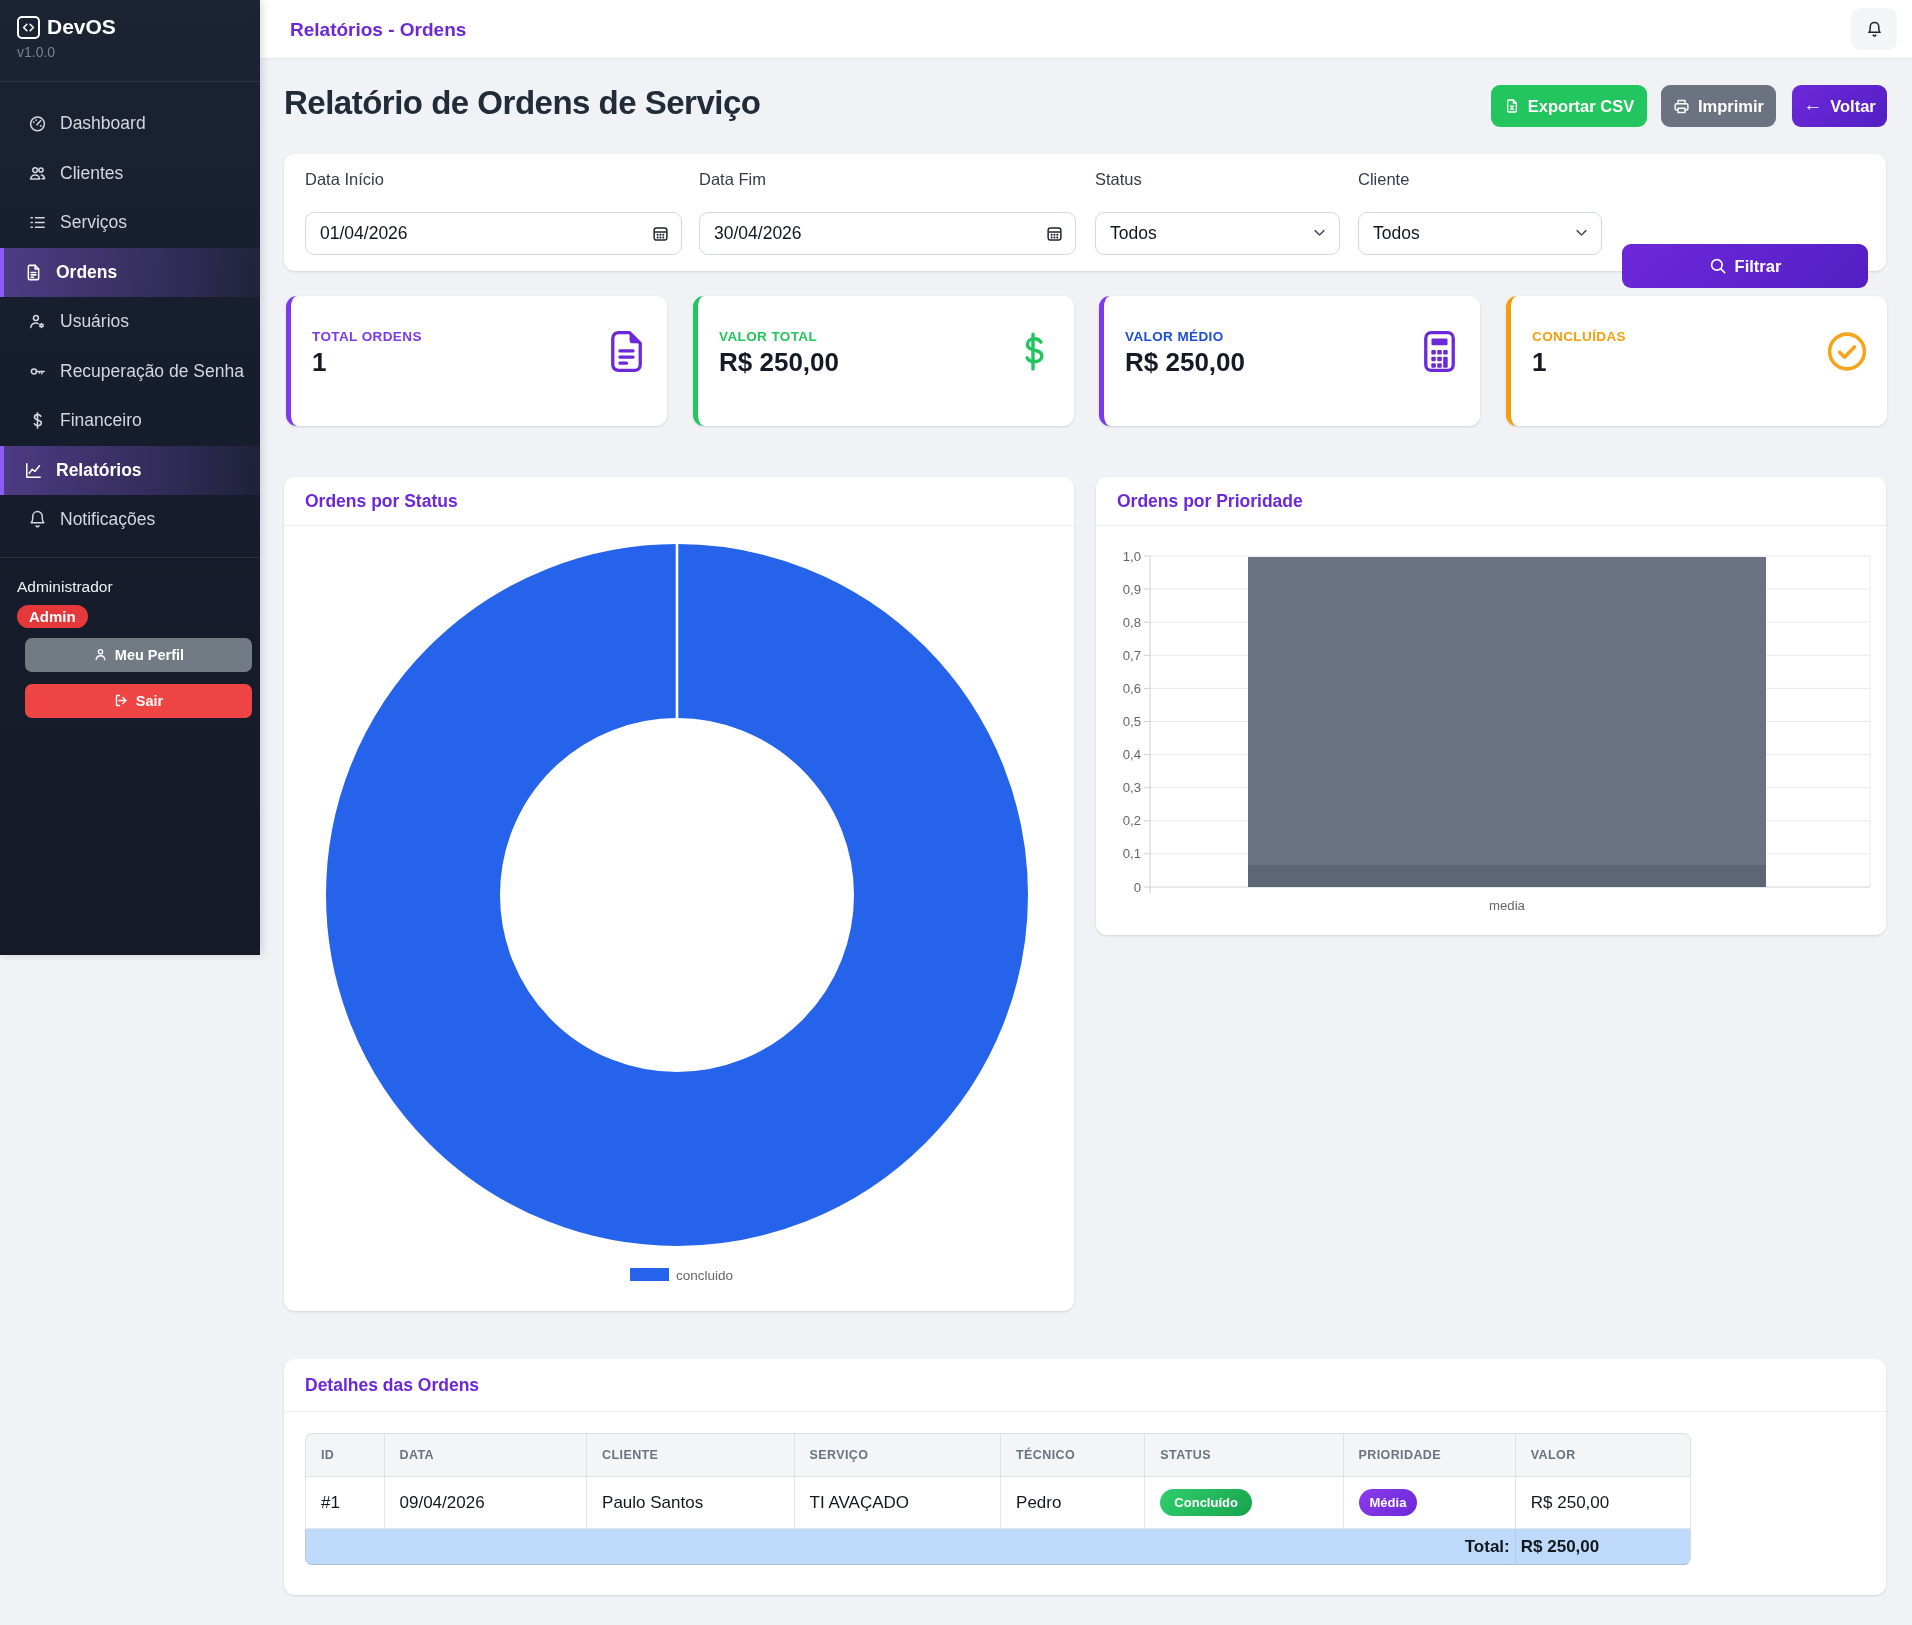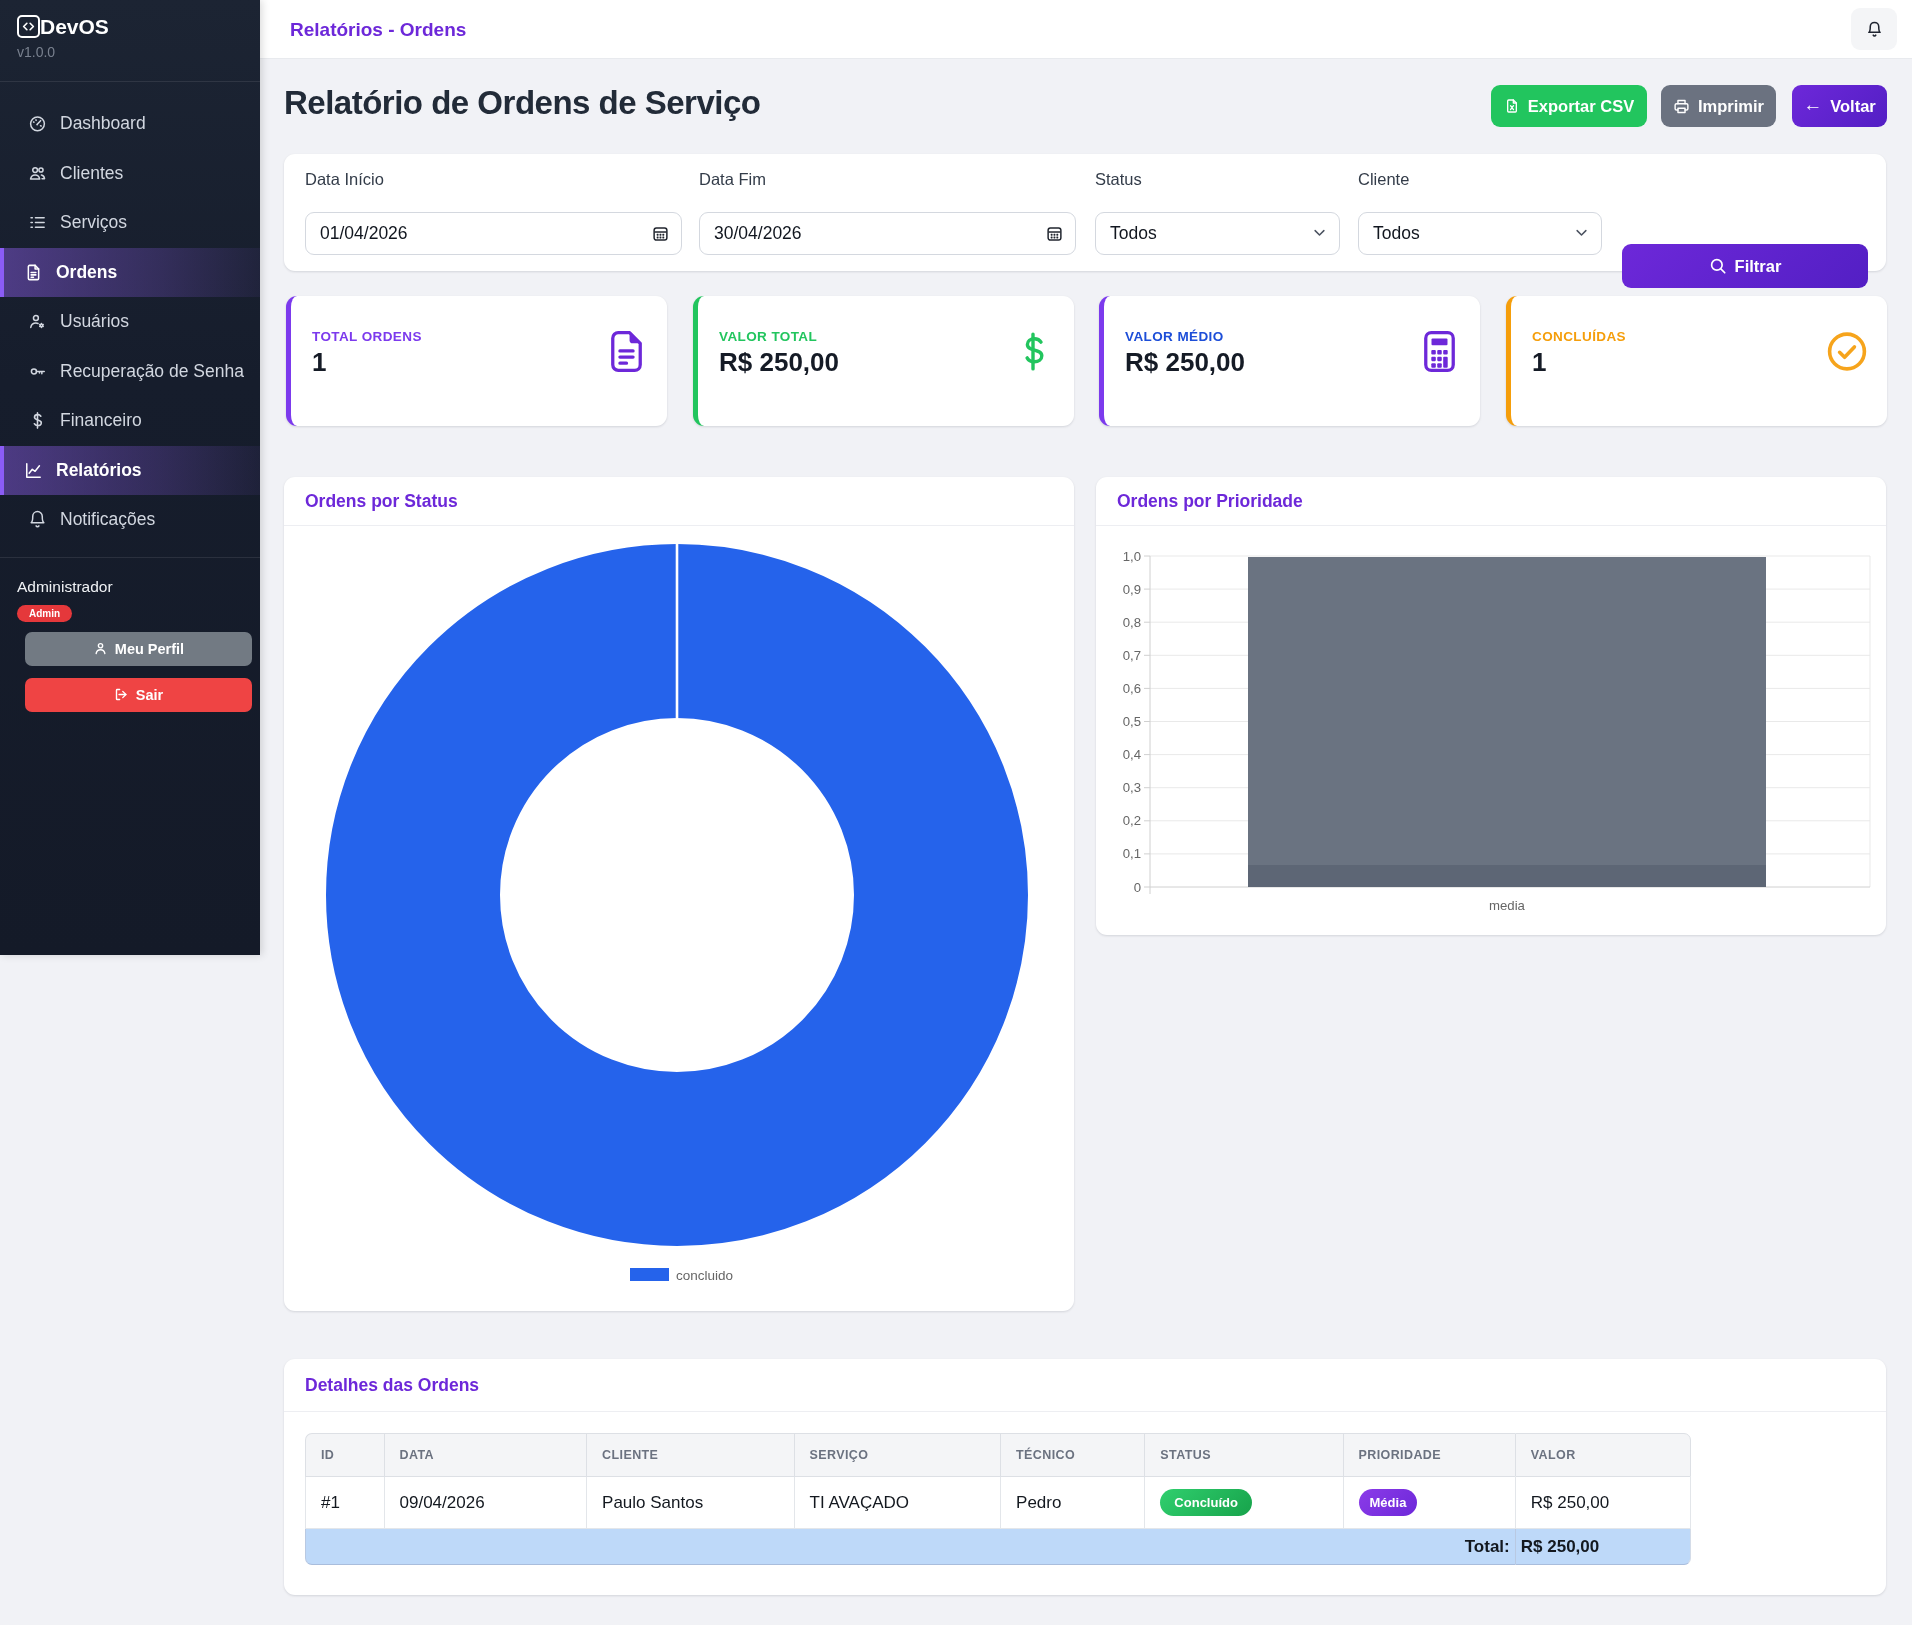--- a/index.html
+++ b/index.html
@@ -3,32 +3,32 @@
 <meta charset="utf-8">
 <title>DevOS</title>
 <style>
 *{margin:0;padding:0;box-sizing:border-box;}
 html,body{width:1912px;height:1625px;font-family:"Liberation Sans",sans-serif;background:#f1f2f6;overflow:hidden;}
 #page{position:relative;width:1912px;height:1625px;}
 .abs{position:absolute;}
 
 #sidebar{left:0;top:0;width:260px;height:955px;background:linear-gradient(180deg,#1c2433 0%,#161d2c 40%,#141a28 100%);box-shadow:2px 0 8px rgba(0,0,0,.15);}
 #logo{padding:15px 16px 0 17px;height:82px;border-bottom:1px solid rgba(255,255,255,.09);}
-#logorow{display:flex;align-items:flex-start;}
+#logorow{display:flex;align-items:flex-end;gap:7px;}
 #logobox{width:23px;height:23px;border:2px solid #fff;border-radius:5px;display:flex;align-items:center;justify-content:center;color:#fff;}
 #logo .nm{color:#fff;font-size:21px;font-weight:bold;}
 #logo .vv{color:#79818f;font-size:14px;margin-top:5px;}
 nav{margin-top:17px;}
 .nitem{display:flex;align-items:center;height:49.5px;padding-left:24px;color:#d2d7e0;font-size:17.5px;border-left:4px solid transparent;}
 .nitem svg{width:19px;height:19px;margin-right:13px;flex:0 0 auto;}
 .nitem.act{border-left:4px solid #8b5cf6;background:linear-gradient(90deg,rgba(131,88,218,.5),rgba(131,88,218,.26) 62%,rgba(131,88,218,.08));color:#fff;font-weight:bold;padding-left:20px;}
 #navdiv{border-top:1px solid rgba(255,255,255,.09);margin-top:12px;}
 #adm{padding:20px 0 0 17px;}
 #adm .who{color:#f0f2f5;font-size:15.5px;}
-.badge-adm{display:inline-block;margin-top:9px;background:#e5383b;color:#fff;font-size:10px;font-weight:bold;padding:3px 12px;border-radius:12px;}
+.badge-adm{display:inline-block;margin-top:9px;background:#e5383b;color:#fff;font-size:15px;font-weight:bold;padding:3px 12px;border-radius:12px;}
 .sbtn{display:flex;align-items:center;justify-content:center;gap:7px;width:227px;height:34px;border-radius:7px;color:#fff;font-size:14.5px;font-weight:bold;margin:0 auto;}
 #bperfil{background:#727a83;margin-top:10px;}
 #bsair{background:#ef4444;margin-top:12px;}
 
 #topbar{left:260px;top:0;width:1652px;height:59px;background:#fff;border-bottom:1px solid #e8eaee;}
 #tbtitle{position:absolute;left:30px;top:19px;font-size:19px;font-weight:bold;color:#6d28d9;}
 #bellbtn{position:absolute;right:15px;top:8px;width:46px;height:42px;background:#f4f5f7;border-radius:9px;display:flex;align-items:center;justify-content:center;color:#1f2430;}
 
 #h1{left:284px;top:84px;font-size:33px;font-weight:bold;color:#222b38;letter-spacing:-.5px;}
 .hbtn{position:absolute;top:85px;height:42px;border-radius:9px;color:#fff;font-weight:bold;font-size:16.5px;display:flex;align-items:center;justify-content:center;gap:8px;}

